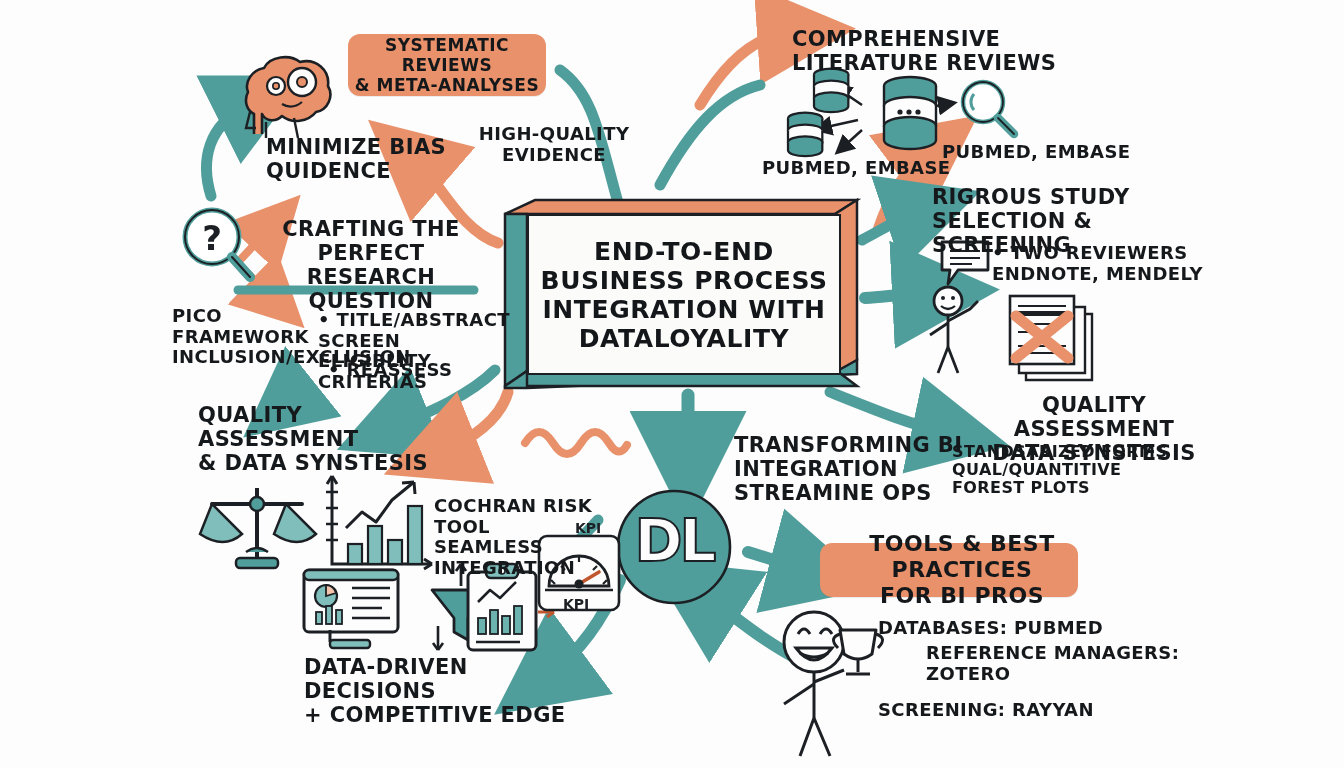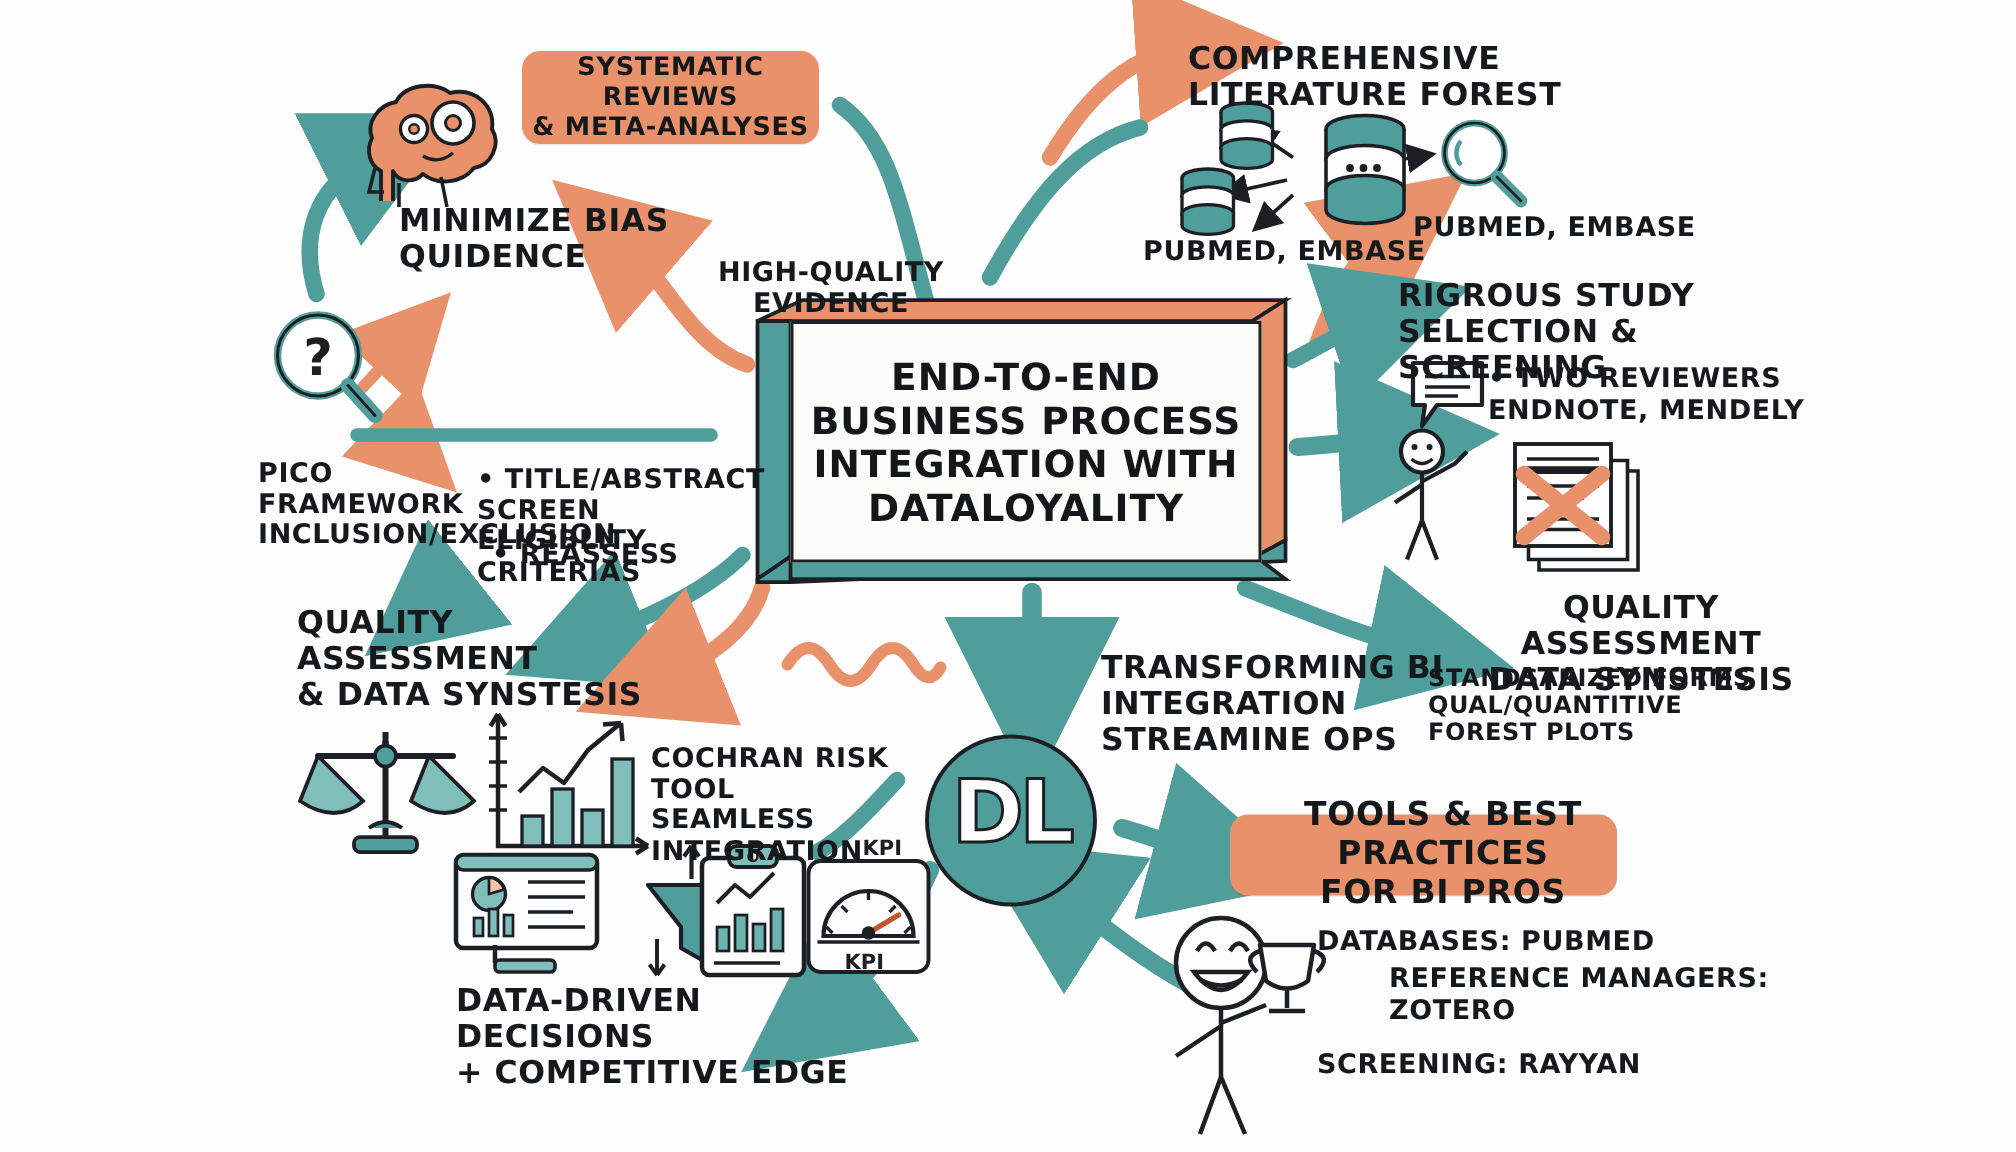--- a/index.html
+++ b/index.html
@@ -302,21 +302,21 @@
       <rect x="18" y="58" width="8" height="16" fill="#6cb3b0" stroke="#1c2024" stroke-width="1.8"></rect>
       <rect x="30" y="50" width="8" height="24" fill="#6cb3b0" stroke="#1c2024" stroke-width="1.8"></rect>
       <rect x="42" y="56" width="8" height="18" fill="#6cb3b0" stroke="#1c2024" stroke-width="1.8"></rect>
       <rect x="54" y="46" width="8" height="28" fill="#6cb3b0" stroke="#1c2024" stroke-width="1.8"></rect>
       <path d="M16,82 L60,82" stroke="#1c2024" stroke-width="2.4"></path>
       <path d="M78,52 L94,52" stroke="#c0572e" stroke-width="3"></path>
       <path d="M94,52 l-7,-5 M94,52 l-7,5" stroke="#c0572e" stroke-width="3" fill="none"></path>
     </svg>
   </div>
 
-  <div class="abs" style="left:535px; top:566px;">
+  <div class="abs" style="left:535px; top:528px;">
     <svg width="88" height="96" viewBox="0 0 88 96">
       <rect x="4" y="8" width="80" height="74" rx="8" fill="#fdfdfd" stroke="#1c2024" stroke-width="2.6"></rect>
       <path d="M14,58 A30,30 0 0,1 74,58 Z" fill="#fdfdfd" stroke="#1c2024" stroke-width="2.8"></path>
       <path d="M20,56 l-4,-4 M30,42 l-4,-4 M44,34 l0,-6 M58,42 l4,-4 M68,56 l4,-4" stroke="#1c2024" stroke-width="2.2"></path>
       <path d="M44,56 L64,44" stroke="#c0572e" stroke-width="3.6" stroke-linecap="round"></path>
       <circle cx="44" cy="56" r="4.5" fill="#1c2024"></circle>
       <path d="M10,62 L78,62" stroke="#1c2024" stroke-width="2.4"></path>
     </svg>
     <div class="abs" style="left:40px;top:-8px;font-size:14px;font-weight:700;color:#1c2024;">KPI</div>
     <div class="abs" style="left:28px;top:68px;font-size:14px;font-weight:700;color:#1c2024;">KPI</div>
@@ -410,47 +410,50 @@
       <path d="M36,74 L66,62" stroke="#1c2024" stroke-width="3"></path>
       <path d="M36,110 L22,148 M36,110 L52,148" stroke="#1c2024" stroke-width="3"></path>
 
       <path d="M62,22 L98,22 L94,46 Q80,56 66,46 Z" fill="#fdfdfd" stroke="#1c2024" stroke-width="3" stroke-linejoin="round"></path>
       <path d="M62,26 Q50,30 60,40" stroke="#1c2024" stroke-width="3" fill="none"></path>
       <path d="M98,26 Q110,30 100,40" stroke="#1c2024" stroke-width="3" fill="none"></path>
       <path d="M80,52 L80,64 M68,66 L92,66" stroke="#1c2024" stroke-width="3"></path>
     </svg>
   </div>
 
-  <div class="hand abs txt-md" style="left:474px; top:124px; width:160px; text-align:center;margin-top:48px;">HIGH-QUALITY
+  <div class="hand abs txt-md" style="left:474px; top:124px; width:160px; text-align:center;">HIGH-QUALITY
 EVIDENCE</div>
 
   <div class="hand abs txt-lg" style="left:266px; top:136px; width:210px;">MINIMIZE BIAS
 QUIDENCE</div>
 
+  <div class="hand abs txt-lg" style="left:256px; top:218px; width:230px; text-align:center;">CRAFTING THE
+PERFECT
+RESEARCH QUESTION</div>
 
   <div class="hand abs txt-md" style="left:172px; top:306px; width:180px;">PICO
   FRAMEWORK
 INCLUSION/EXCLUSION</div>
 
   <div class="hand abs txt-md" style="left:318px; top:310px; width:200px;">• TITLE/ABSTRACT SCREEN
 ELIGIBLITY CRITERIAS</div>
 
   <div class="hand abs txt-md" style="left:328px; top:360px; width:140px; color:#16191c;">• REASSESS</div>
 
   <div class="hand abs txt-lg" style="left:198px; top:404px; width:250px;">QUALITY ASSESSMENT
 &amp; DATA SYNSTESIS</div>
 
   <div class="hand abs txt-lg" style="left:304px; top:656px; width:290px;">DATA-DRIVEN DECISIONS
 + COMPETITIVE EDGE</div>
 
   <div class="hand abs txt-md" style="left:434px; top:496px; width:220px;">COCHRAN RISK TOOL
 SEAMLESS INTEGRATION</div>
 
   <div class="hand abs txt-lg" style="left:792px; top:28px; width:300px;">COMPREHENSIVE
-      LITERATURE FOREST</div>
+      LITERATURE REVIEWS</div>
 
   <div class="hand abs txt-md" style="left:762px; top:158px; width:190px;">PUBMED, EMBASE</div>
 
   <div class="hand abs txt-md" style="left:942px; top:142px; width:200px;">PUBMED, EMBASE</div>
 
   <div class="hand abs txt-md" style="left:992px; top:243px; width:230px;">• TWO REVIEWERS
    ENDNOTE, MENDELY</div>
 
   <div class="hand abs txt-lg" style="left:932px; top:186px; width:270px;">RIGROUS STUDY
 SELECTION &amp; SCREENING</div>

